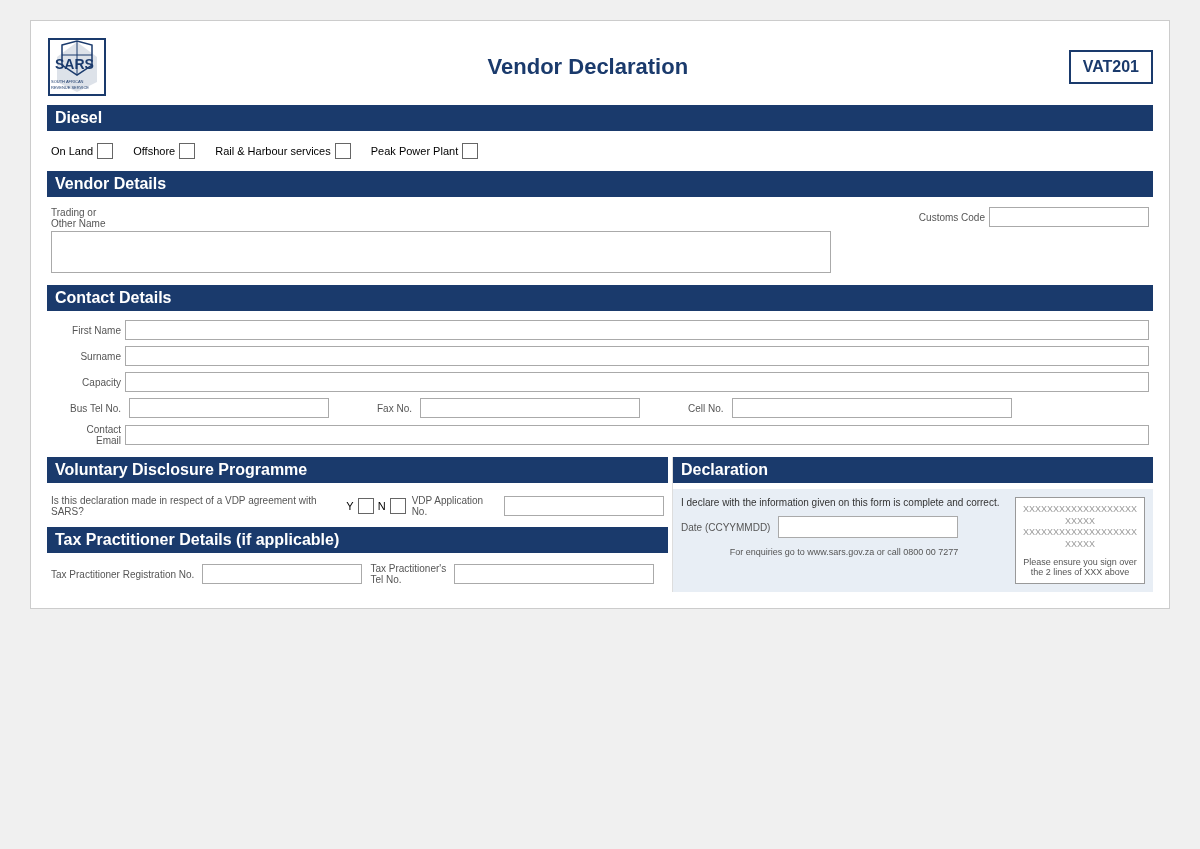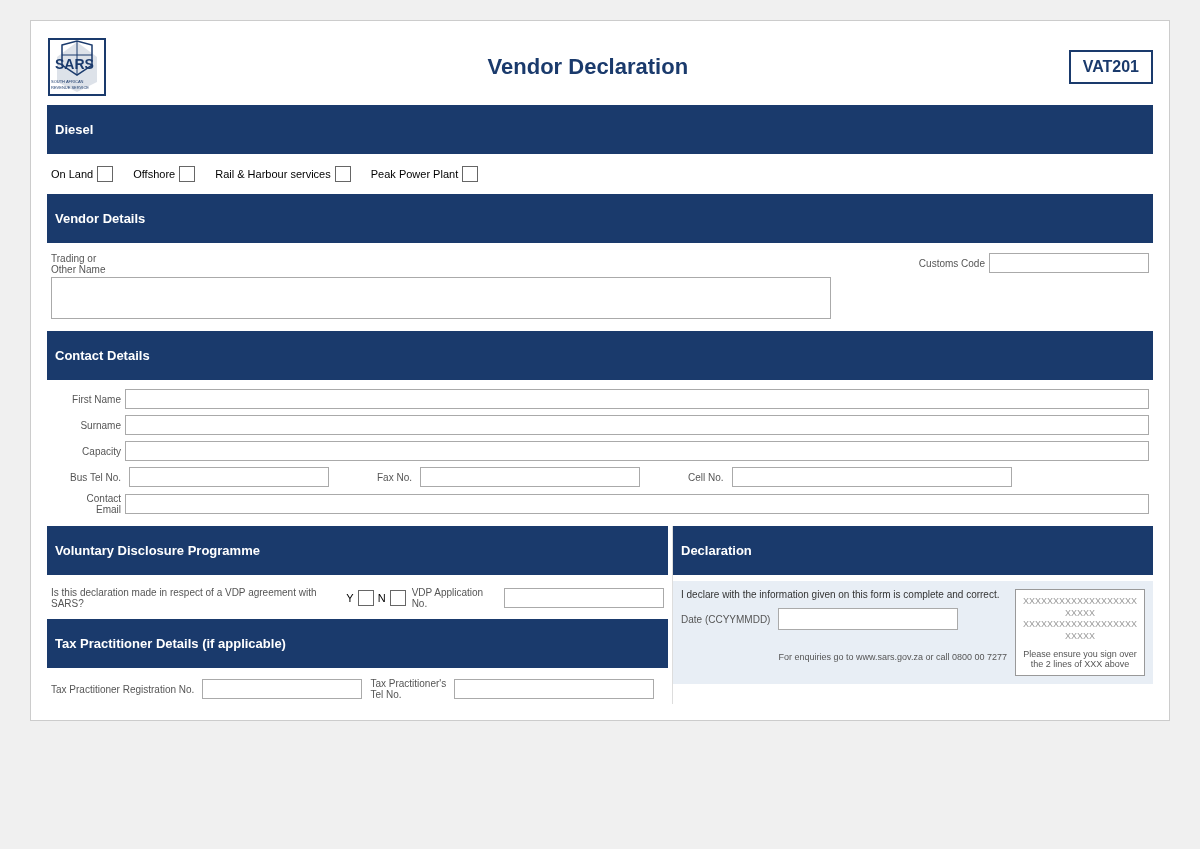--- a/index.html
+++ b/index.html
@@ -46,22 +46,22 @@
       border: 2px solid #1a3a6c;
       padding: 6px 12px;
       font-size: 16px;
       font-weight: bold;
       color: #1a3a6c;
     }
     
     .section-header {
       background: #1a3a6c;
       color: #fff;
-      padding: 17px 8px;
-      font-size: 13px;
+      padding: 4px 8px;
+      font-size: 16px;
       font-weight: bold;
       margin-bottom: 6px;
     }
     .section-header span.light {
       font-weight: bold;
     }
     
     .diesel-row {
       display: flex;
       align-items: center;
@@ -267,22 +267,22 @@
     .declaration-date-input {
       width: 180px;
       height: 22px;
       border: 1px solid #aaa;
       background: #fff;
       padding: 2px 4px;
     }
     .declaration-enquiries {
       font-size: 9px;
       color: #555;
-      margin-top: 22px;
-      text-align: right;
+      margin-top: 9px;
+      text-align: center;
     }
     .signature-box {
       width: 130px;
       border: 1px solid #999;
       padding: 6px;
       text-align: center;
       background: #fff;
     }
     .sig-lines {
       font-size: 9px;

